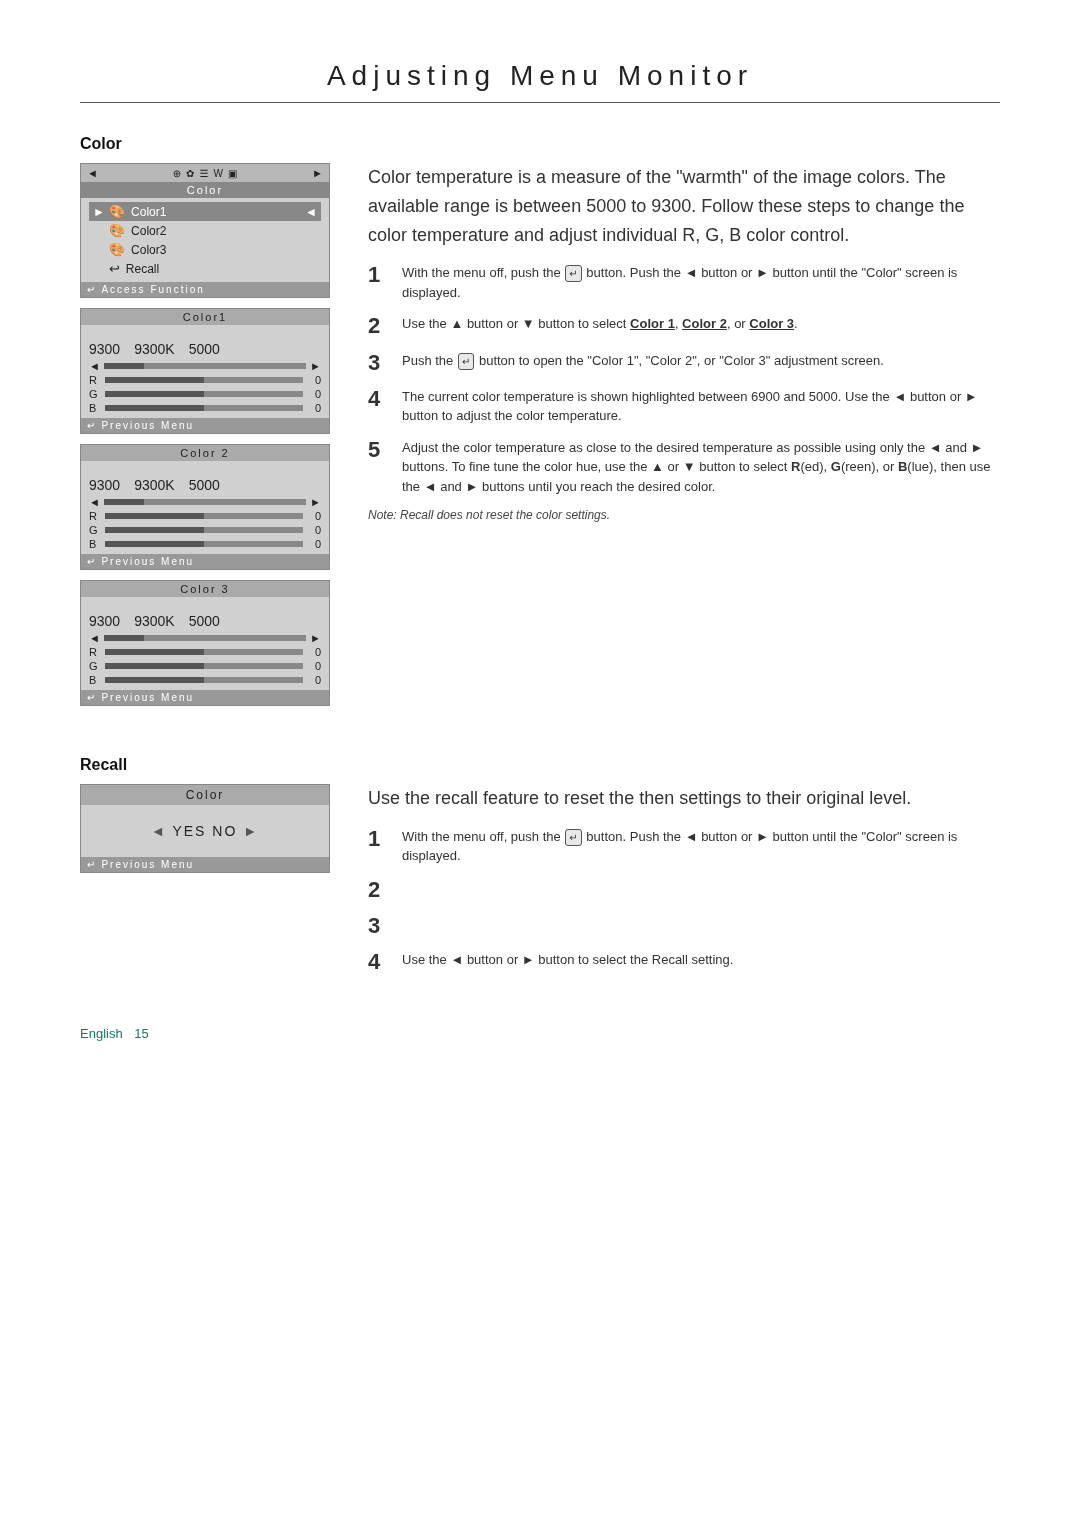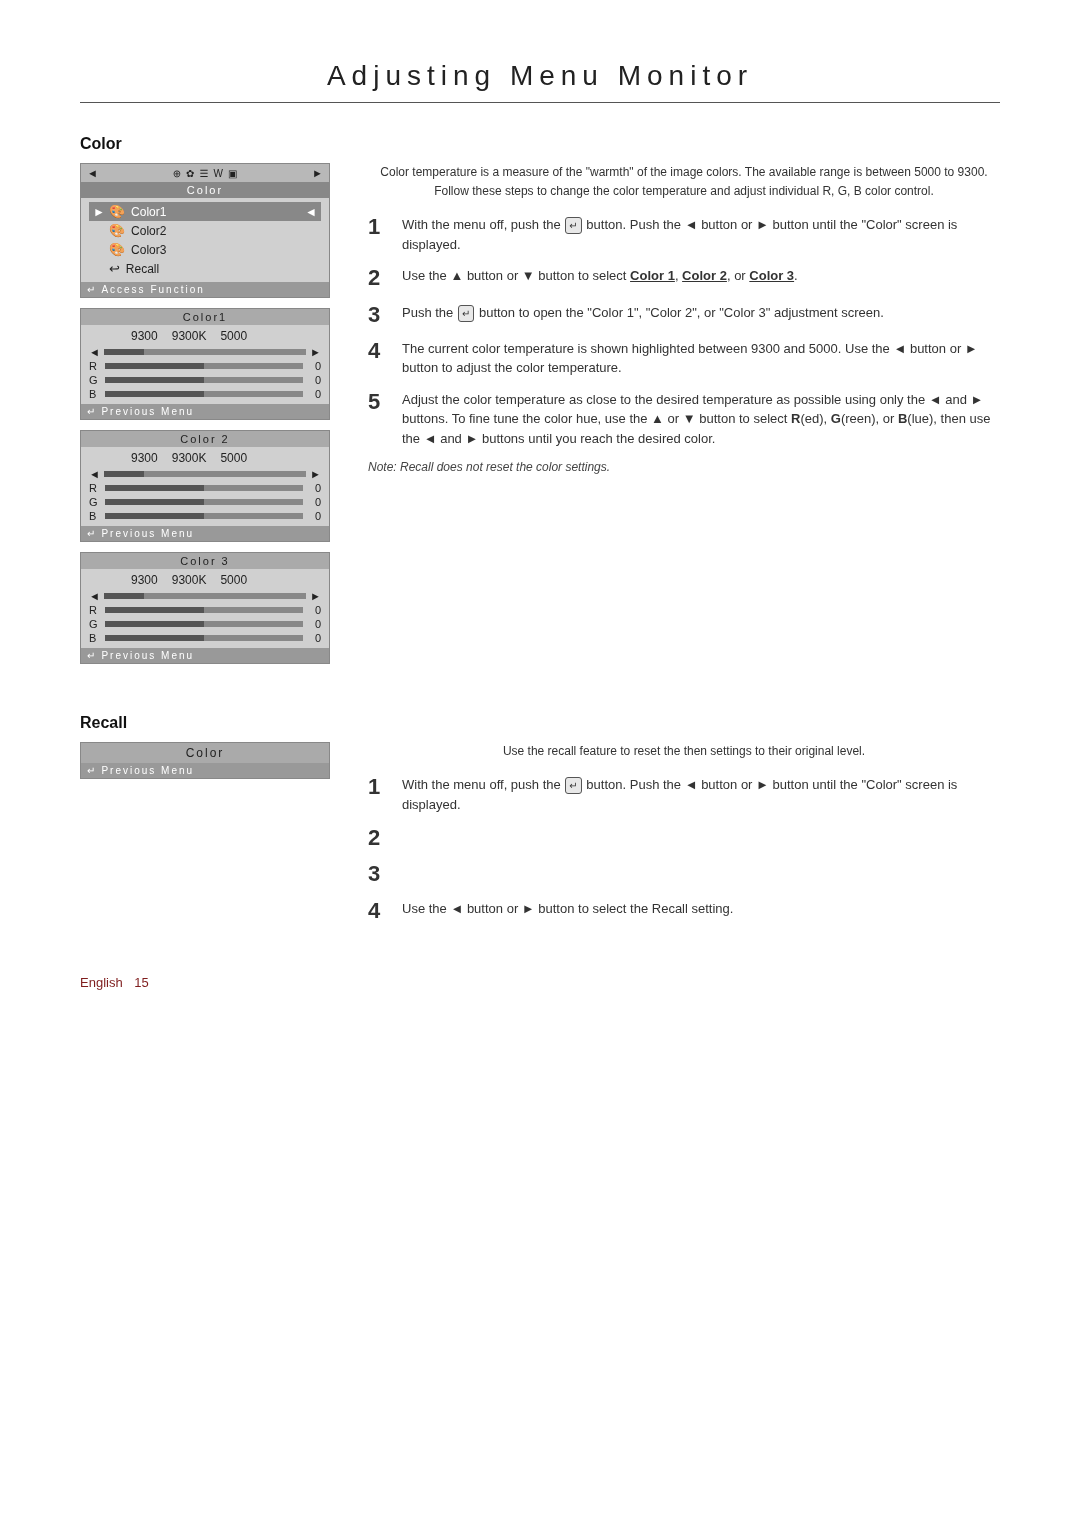--- a/index.html
+++ b/index.html
@@ -128,23 +128,22 @@
       background: #aaa;
       text-align: center;
       padding: 2px;
       font-size: 11px;
       letter-spacing: 2px;
     }
 
     .osd-color-temps {
       display: flex;
       gap: 14px;
-      padding: 4px 8px 2px 8px;
-      font-size: 12px;
-      margin-left: 42px;
+      padding: 16px 8px 2px 8px;
+      font-size: 14px;
     }
 
     .osd-slider-row {
       display: flex;
       align-items: center;
       padding: 1px 8px;
       gap: 4px;
       font-size: 11px;
     }
 
@@ -196,25 +195,24 @@
       line-height: 1.5;
       color: #333;
       flex: 1;
     }
 
     .step-text .bold {
       font-weight: bold;
     }
 
     .intro-text {
-      font-size: 12px;
+      font-size: 18px;
       line-height: 1.6;
       margin-bottom: 14px;
       color: #333;
-      text-align: center;
     }
 
     .note-text {
       font-size: 12px;
       font-style: italic;
       color: #444;
       margin-top: 4px;
     }
 
     
@@ -252,21 +250,21 @@
       font-size: 14px;
       letter-spacing: 2px;
     }
 
     .tri-left { color: #555; }
     .tri-right { color: #555; }
 
     .footer-line {
       margin-top: 30px;
       font-size: 13px;
-      color: #7f1d1d;
+      color: #0f766e;
     }
 
     .underline { text-decoration: underline; }
   </style>
 </head>
 <body>
 
 <h1 class="page-title">Adjusting Menu Monitor</h1>
 
 <div>
@@ -466,21 +464,21 @@
         <li class="step-item">
           <span class="step-number">3</span>
           <span class="step-text">
             Push the <span class="btn-icon">↵</span> button to open the "Color 1",
             "Color 2", or "Color 3" adjustment screen.
           </span>
         </li>
         <li class="step-item">
           <span class="step-number">4</span>
           <span class="step-text">
-            The current color temperature is shown highlighted between 9300 and 5000. Use
+            The current color temperature is shown highlighted between 6900 and 5000. Use
             the ◄ button or ► button to adjust the color temperature.
           </span>
         </li>
         <li class="step-item">
           <span class="step-number">5</span>
           <span class="step-text">
             Adjust the color temperature as close to the desired temperature as possible using only
             the ◄ and ► buttons. To fine tune the color hue, use the ▲ or ▼ button to select
             <span class="bold">R</span>(ed),
             <span class="bold">G</span>(reen), or
@@ -497,20 +495,27 @@
 </div>
 
 <div>
   <div class="section-heading">Recall</div>
 
   <div class="two-col">
 
     <div class="left-col">
       <div class="osd-recall-box">
         <div class="osd-recall-title">Color</div>
+        <div class="osd-recall-body">
+          <span class="tri-left">◄</span>
+          <span> YES</span>
+          <span>   </span>
+          <span>NO</span>
+          <span class="tri-right">►</span>
+        </div>
         <div class="osd-footer">
           <span style="margin-right:5px">↵</span>
           <span style="letter-spacing:2px">Previous Menu</span>
         </div>
       </div>
     </div>
 
     <div class="right-col">
       <p class="intro-text">Use the recall feature to reset the then settings to their original level.</p>
 

